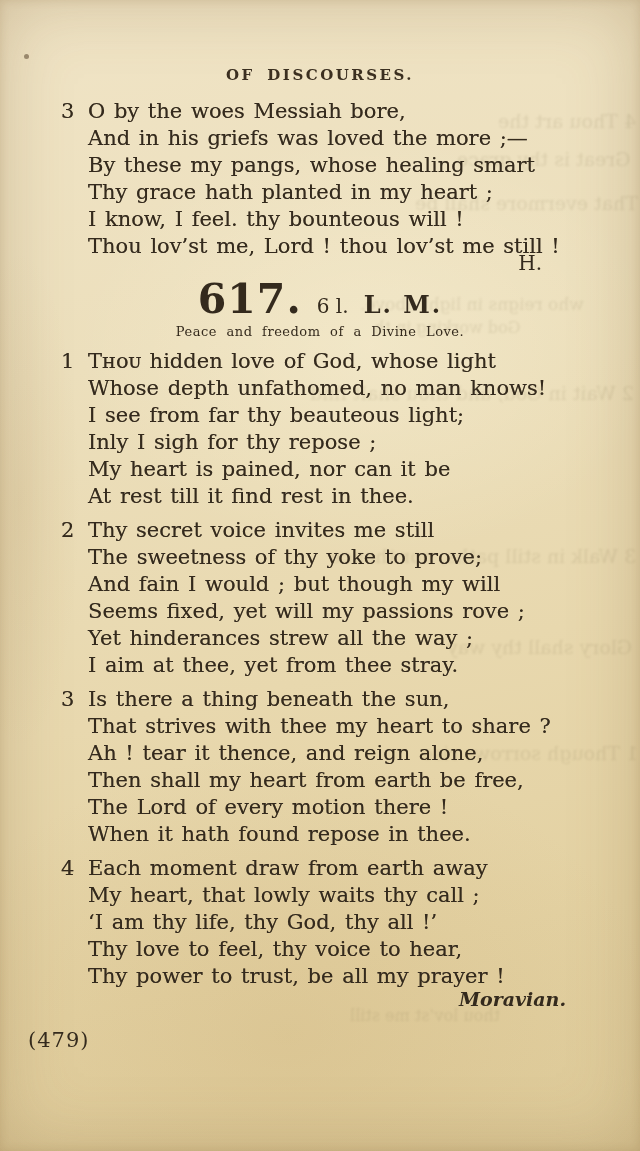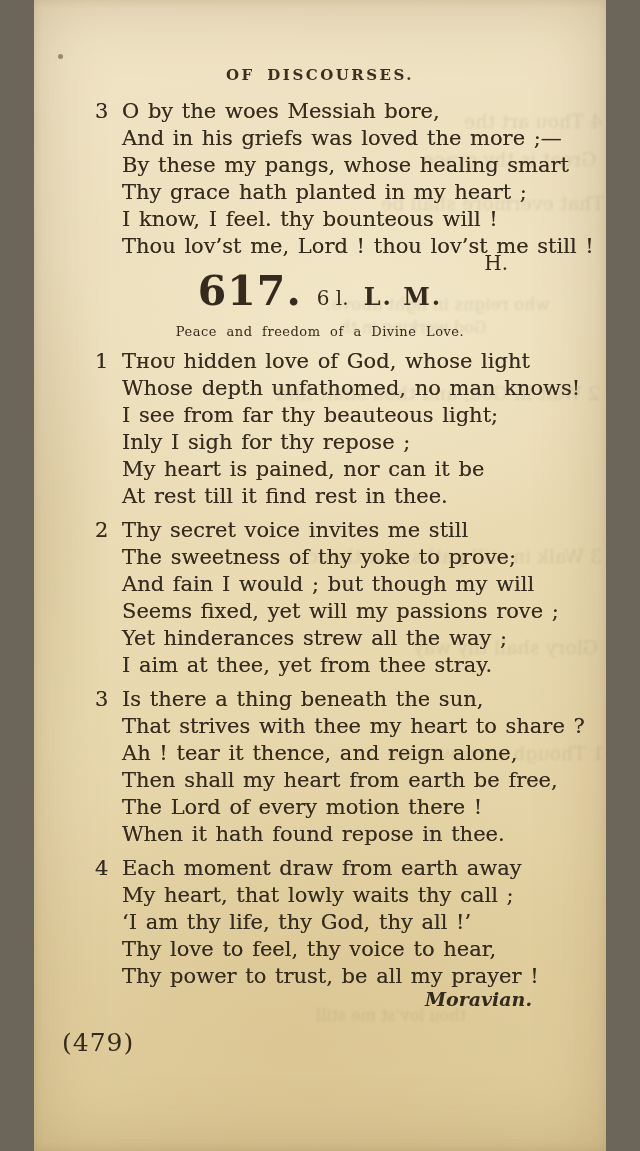--- a/index.html
+++ b/index.html
@@ -1,18 +1,18 @@
 <!DOCTYPE html>
 <html><head>
 <meta charset="utf-8">
 <style>
   html,body{margin:0;padding:0;background:#6b655a;}
   .page{
     position:relative;
-    width:572px;height:1151px;
+    width:640px;height:1151px;
     margin:0 auto;
     overflow:hidden;
     font-family:"DejaVu Serif","Liberation Serif",serif;
     color:#342a1d;
     background:
       radial-gradient(ellipse 420px 300px at 58% 30%, rgba(255,250,228,0.30), rgba(255,250,228,0) 70%),
       radial-gradient(ellipse 500px 380px at 45% 90%, rgba(196,164,106,0.22), rgba(196,164,106,0) 75%),
       linear-gradient(168deg,#f0e4c6 0%, #ecdfbc 30%, #e8d8ae 58%, #e3d1a2 80%, #decb9a 100%);
     box-shadow: inset 0 0 70px rgba(125,95,45,0.28), inset 0 0 10px rgba(125,95,45,0.18);
   }
@@ -70,21 +70,21 @@
     text-align:right;
     font-size:20px;
     line-height:22px;
   }
   .attr-h{margin:-8px 98px 0 0;}
   .attr-moravian{margin:-2px 74px 0 0;font-weight:bold;font-size:19px;font-style:italic;}
   .hymn-heading{
     text-align:center;
     margin-top:2px;
     height:48px;
-    line-height:30px;
+    line-height:46px;
     white-space:nowrap;
   }
   .hymn-number{
     font-size:41px;
     font-weight:bold;
     letter-spacing:1px;
   }
   .hymn-lines{
     font-size:20px;
     margin-left:10px;
@@ -100,21 +100,21 @@
     font-size:13px;
     letter-spacing:0.5px;
     word-spacing:5px;
     margin-top:0px;
   }
   .s1{margin-top:9px;}
   .s2,.s3,.s4{margin-top:7px;}
   .page-number{
     position:absolute;
     left:28px;top:1028px;
-    font-size:25px;
+    font-size:21px;
     letter-spacing:1px;
   }
 </style>
 </head>
 <body>
 
 <div class="page">
 
   <div class="bleed">
     <span class="bt bt0">4 Thou art the</span>

